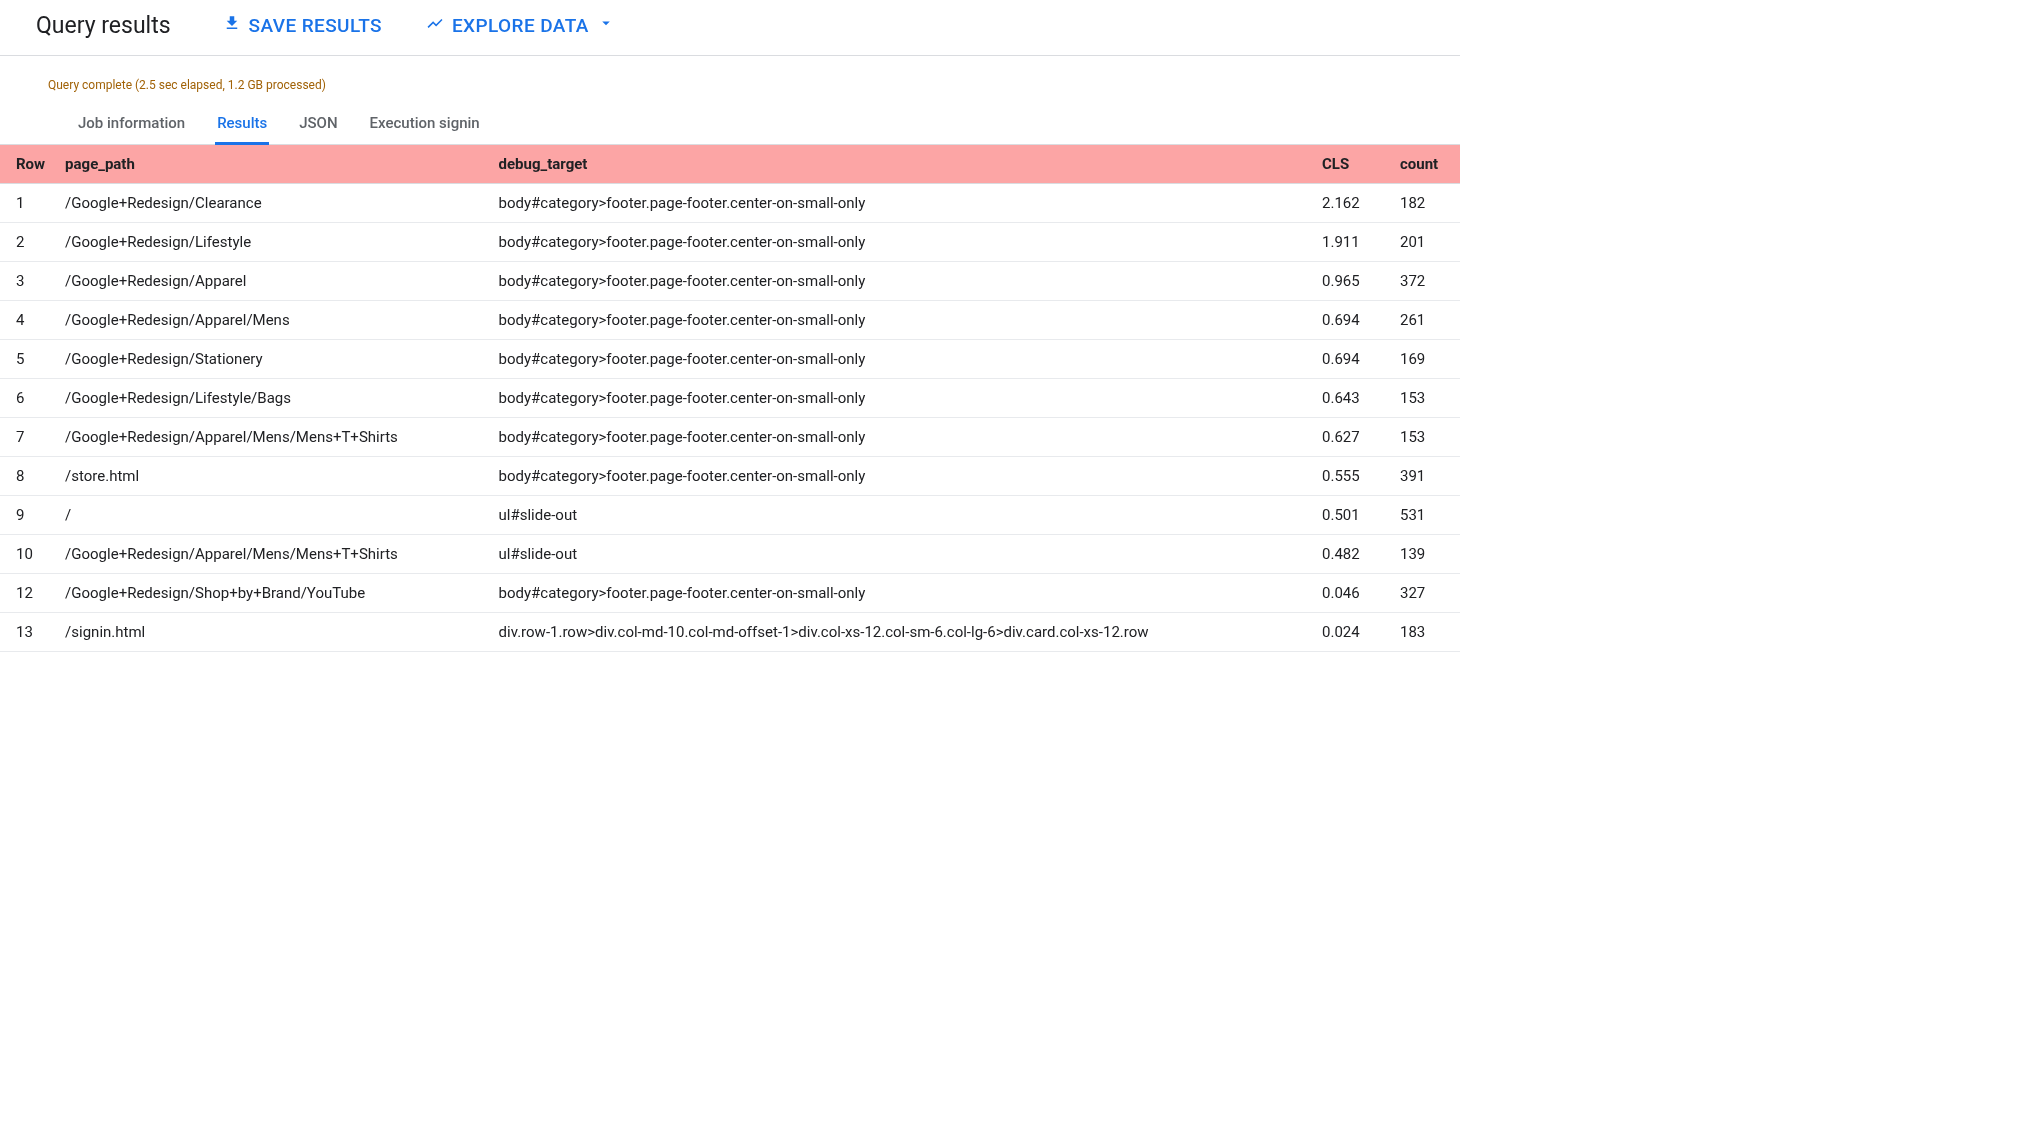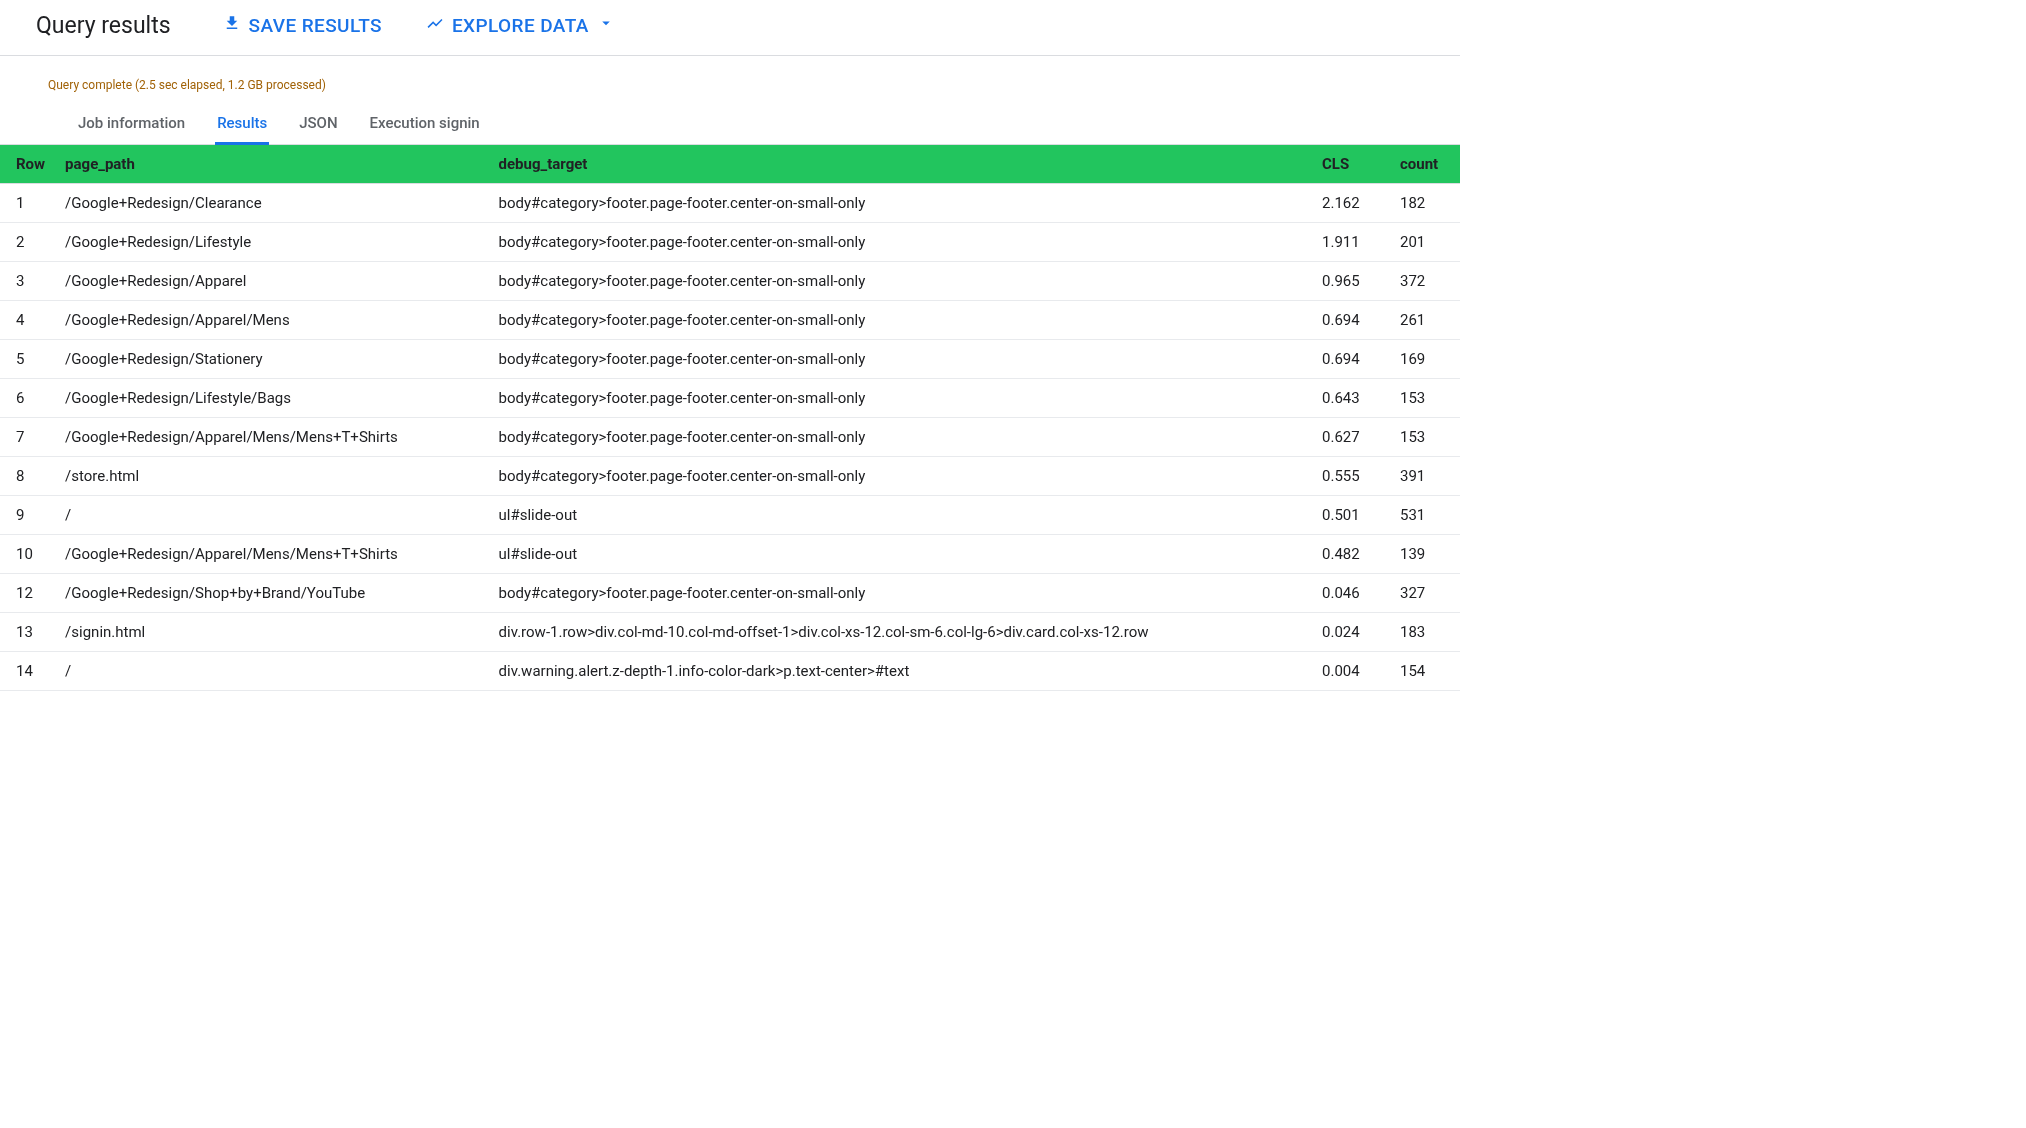--- a/index.html
+++ b/index.html
@@ -64,21 +64,21 @@
   .tab.active {
     color: #1a73e8;
     border-bottom-color: #1a73e8;
   }
   table {
     width: 100%;
     border-collapse: collapse;
     font-size: 15px;
   }
   thead tr {
-    background: #22c55e;
+    background: #fca5a5;
     border-bottom: 1px solid #dadce0;
   }
   th {
     text-align: left;
     font-weight: 700;
     padding: 10px 10px;
     color: #202124;
   }
   th:first-child {
     padding-left: 16px;
@@ -232,21 +232,14 @@
         <td class="num col-cls">0.046</td>
         <td class="num col-count">327</td>
       </tr>
       <tr>
         <td class="col-row">13</td>
         <td>/signin.html</td>
         <td>div.row-1.row&gt;div.col-md-10.col-md-offset-1&gt;div.col-xs-12.col-sm-6.col-lg-6&gt;div.card.col-xs-12.row</td>
         <td class="num col-cls">0.024</td>
         <td class="num col-count">183</td>
       </tr>
-      <tr>
-        <td class="col-row">14</td>
-        <td>/</td>
-        <td>div.warning.alert.z-depth-1.info-color-dark&gt;p.text-center&gt;#text</td>
-        <td class="num col-cls">0.004</td>
-        <td class="num col-count">154</td>
-      </tr>
     </tbody>
 </table>
 
 </body></html>

